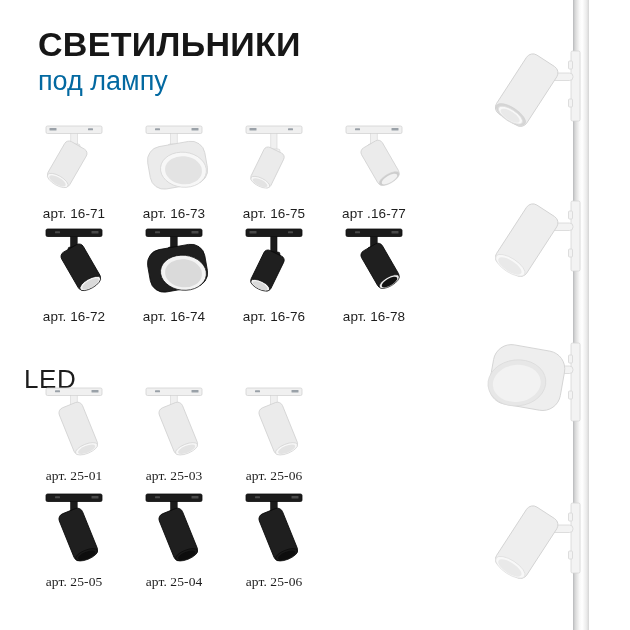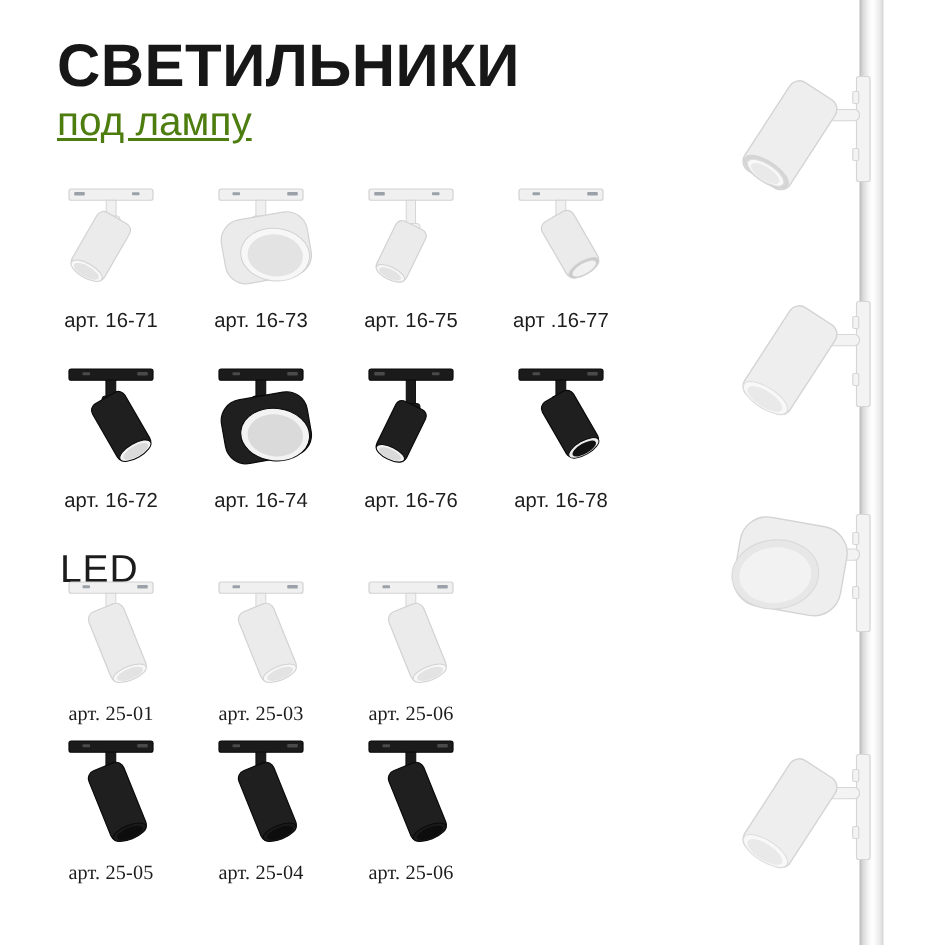--- a/index.html
+++ b/index.html
@@ -2,26 +2,26 @@
 <html><head>
 <meta charset="utf-8">
 <style>
   html,body { margin:0; padding:0; }
   body {
     width:630px; height:630px; position:relative; overflow:hidden;
     background:#ffffff; font-family:"Liberation Sans", sans-serif; color:#1d1d1d;
   }
   
   .header { position:absolute; left:38px; top:24px; }
-  .title { margin:0; font-size:40px; line-height:40px; font-weight:800; letter-spacing:.3px; color:#171717; }
-  .subtitle { font-size:27px; line-height:32px; font-weight:400; margin-top:1px; color:#4d7c0f;text-decoration:underline; }
-  .led-label { position:absolute; left:40px; top:342px; font-size:26px; line-height:30px; font-weight:400; letter-spacing:.6px; color:#1c1c1c; }
-
-  
-  .grid { position:absolute; display:grid; row-gap:18px; }
+  .title { margin:0; font-size:34px; line-height:40px; font-weight:800; letter-spacing:.3px; color:#171717; }
+  .subtitle { font-size:27px; line-height:32px; font-weight:400; margin-top:1px; color:#0369a1; }
+  .led-label { position:absolute; left:24px; top:342px; font-size:26px; line-height:30px; font-weight:400; letter-spacing:.6px; color:#1c1c1c; }
+
+  
+  .grid { position:absolute; display:grid; row-gap:1px; }
   .grid16 { left:24px; top:122px; grid-template-columns:repeat(4,100px); }
   .grid25 { left:24px; top:384px; grid-template-columns:repeat(3,100px); row-gap:4px;font-family:Liberation Serif, serif; }
   .cell { width:100px; margin:0; display:flex; flex-direction:column; align-items:center; }
   .product { display:block; width:100px; height:82px; }
   .flip { transform:scaleX(-1); }
   .article { font-size:13.5px; line-height:20px; height:20px; font-weight:500; letter-spacing:.1px; text-align:center; color:#1d1d1d; white-space:nowrap; }
 
   
   .c-white { --adapter:#f0f0f0; --edge:#d2d2d2; --mark:#9aa1a8; --body:#ebebeb; --lens:#f7f7f7; --lensIn:#e3e3e3; --ring:#cccccc; --ringIn:#f1f1f1; }
   .c-black { --adapter:#1b1b1b; --edge:#0a0a0a; --mark:#4a4a4a; --body:#1f1f1f; --lens:#f3f3f3; --lensIn:#dadada; --ring:#ededed; --ringIn:#121212; }

